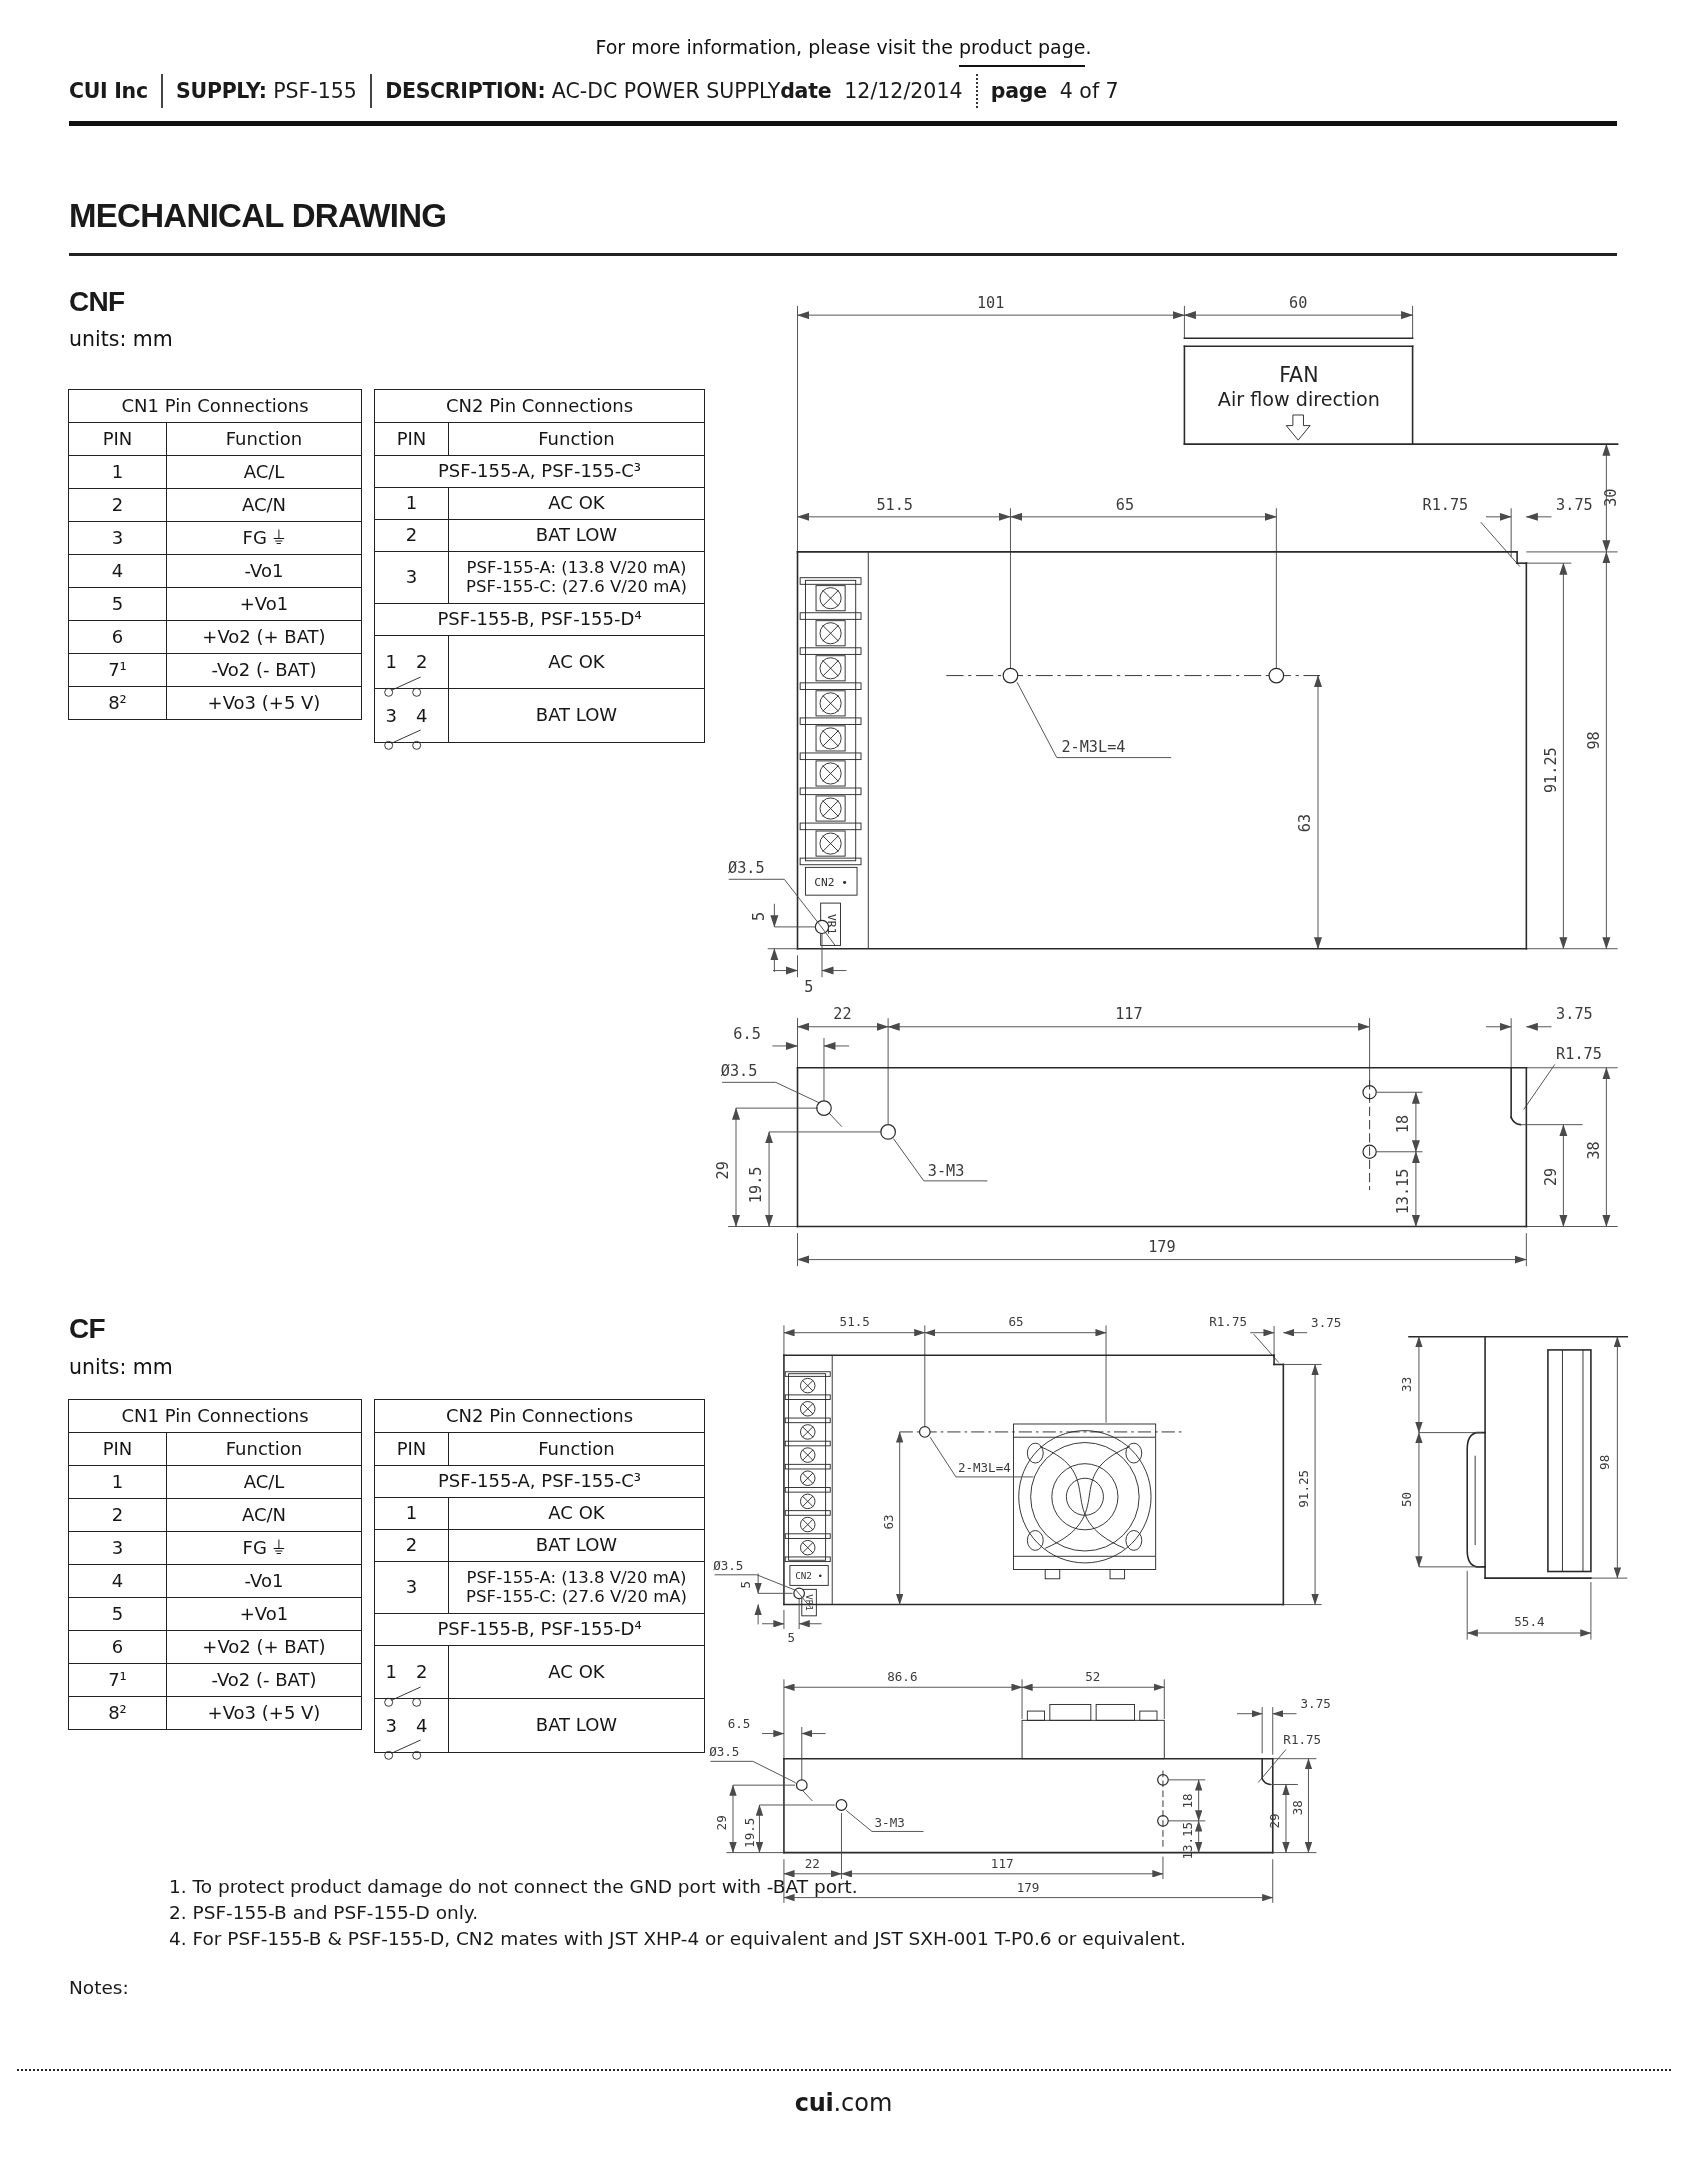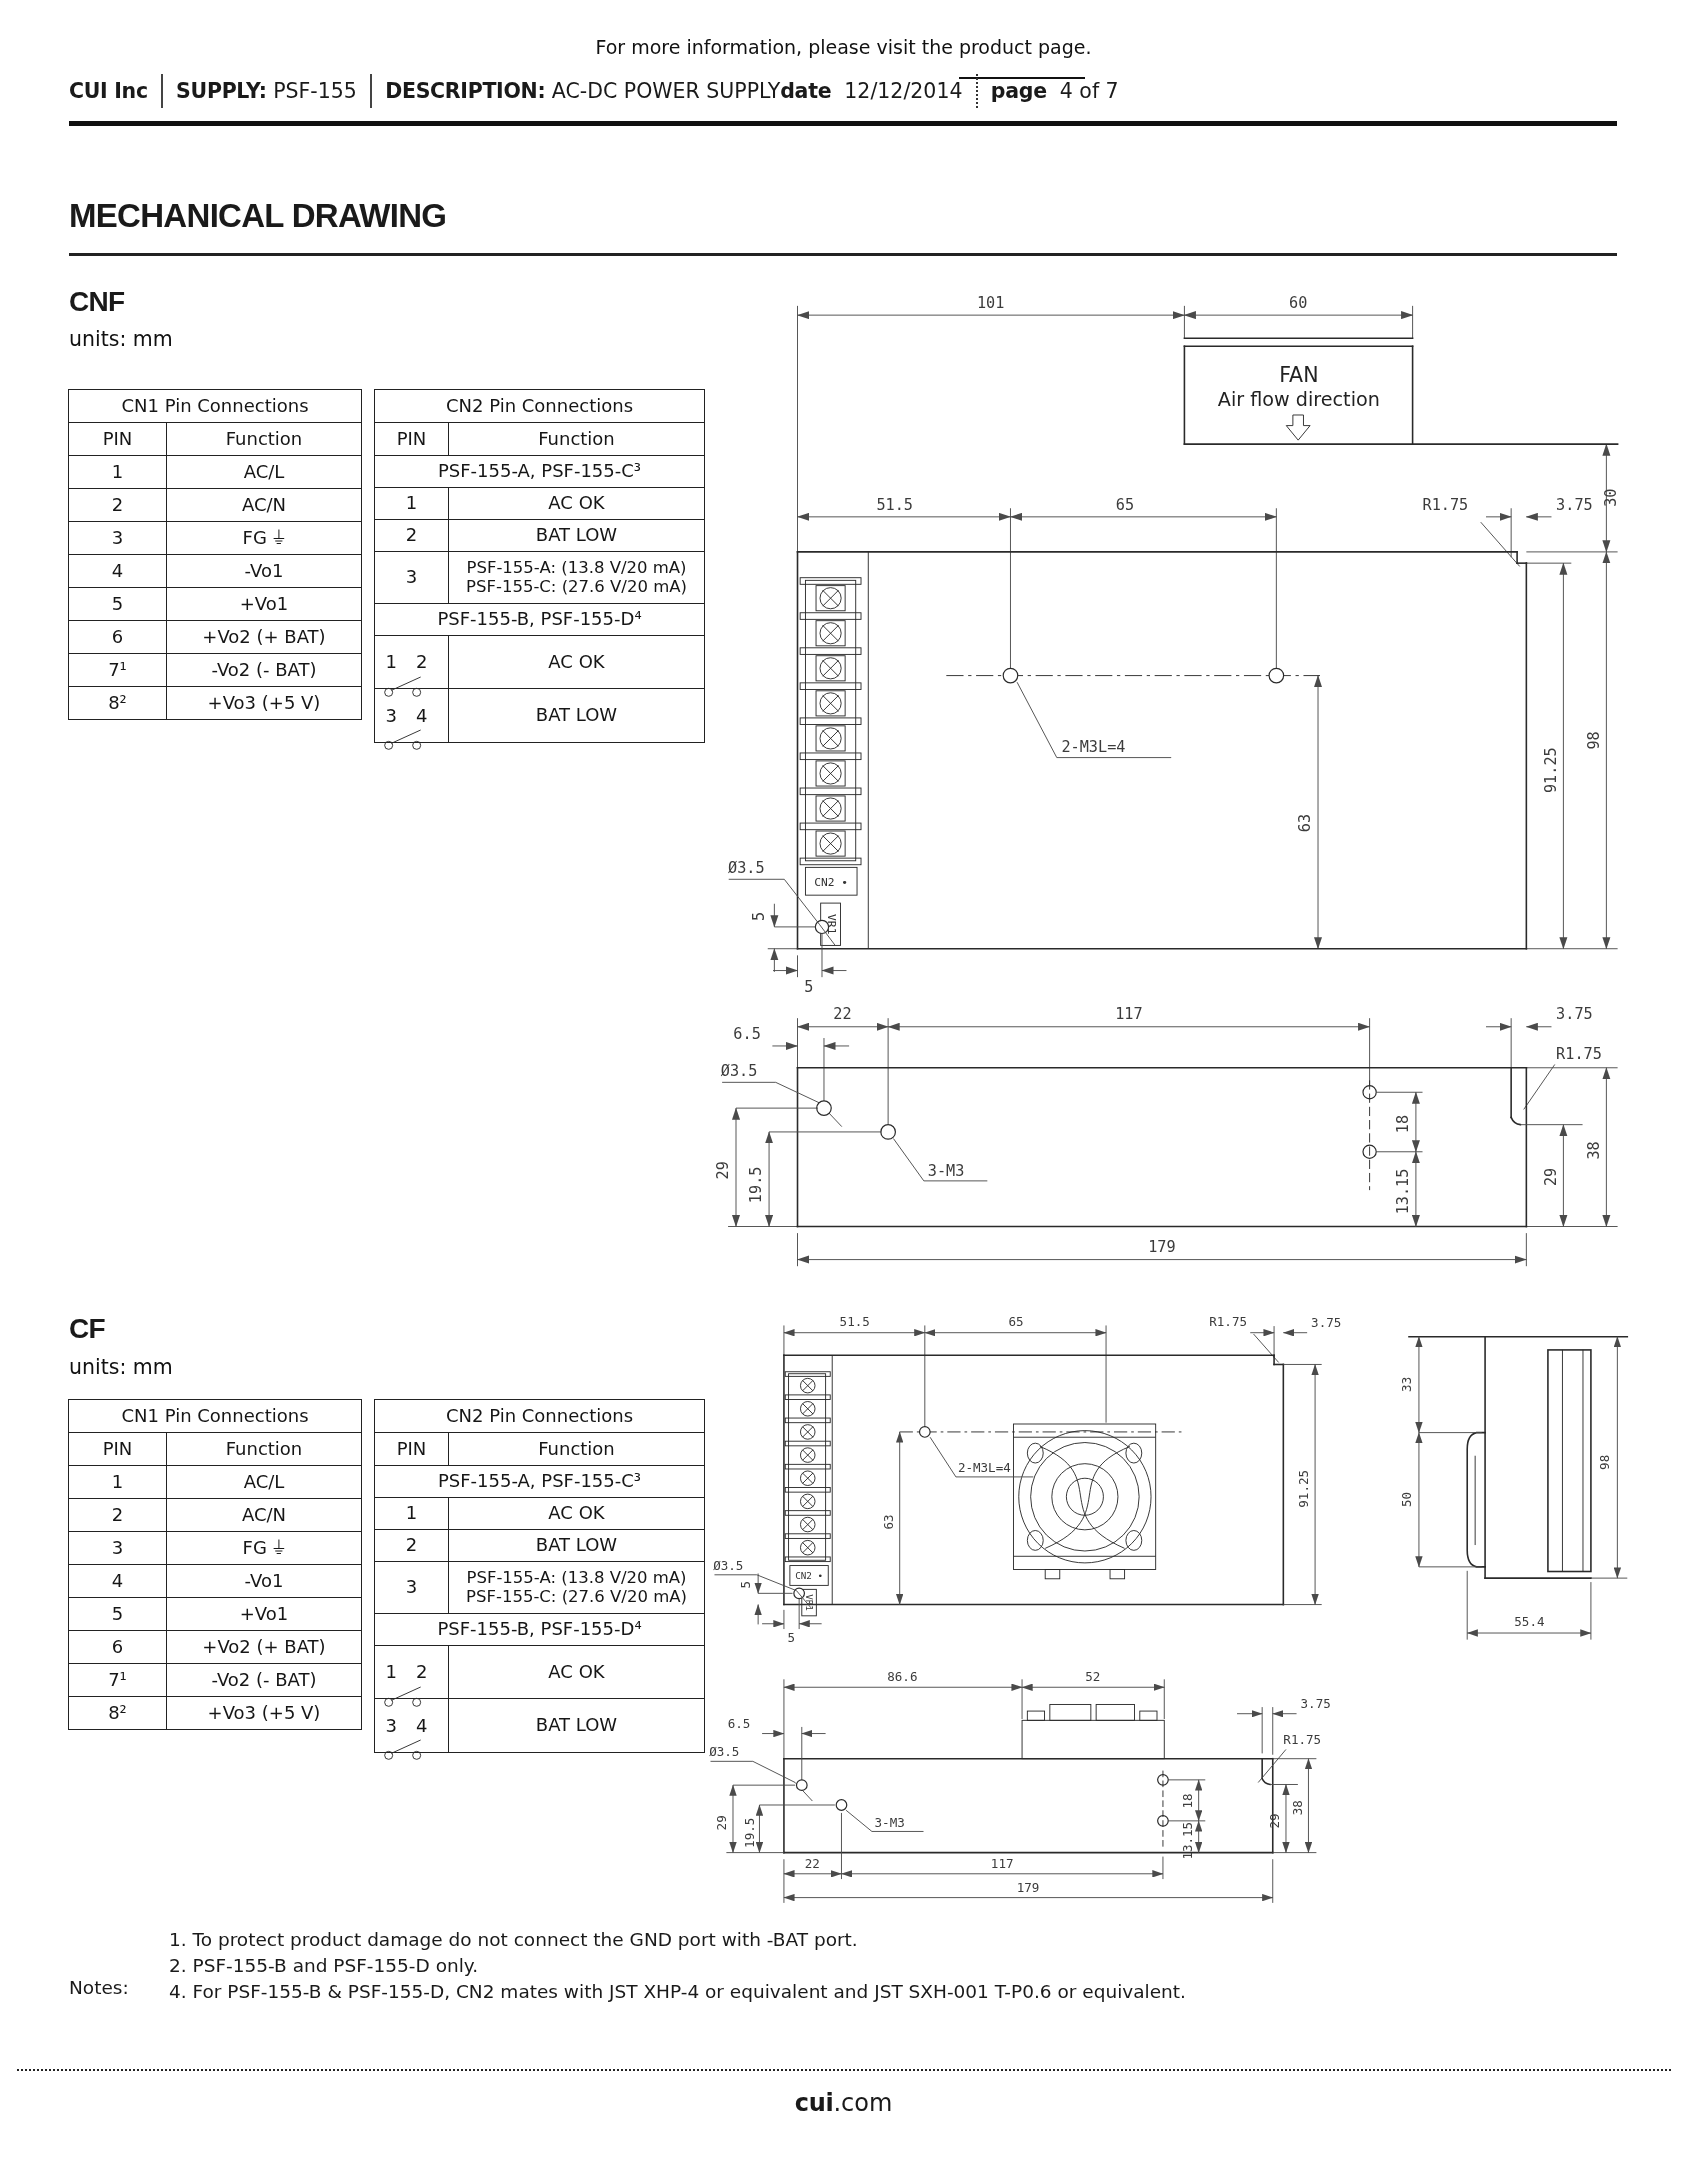--- a/index.html
+++ b/index.html
@@ -1,21 +1,21 @@
 <!DOCTYPE html>
 <html style="font-size:10.6px"><head>
 <meta charset="utf-8">
 <style>
   html,body{margin:0;padding:0;background:#888;}
   #page{position:relative;width:1687px;height:2183px;background:#ffffff;overflow:hidden;
         font-family:"DejaVu Sans","Liberation Sans",sans-serif;color:#1a1a1a;}
   .abs{position:absolute;}
   
   .toplink{top:36px;left:0;width:1687px;text-align:center;font-size:19px;color:#111;}
-  .toplink .lnk{border-bottom:2.6px solid #111;padding-bottom:19px;}
+  .toplink .lnk{border-bottom:2.6px solid #111;padding-bottom:7px;}
   
   .hdr{top:74px;left:69px;right:69px;width:1548px;display:flex;justify-content:flex-start;align-items:center;font-size:20.5px;}
   .hgrp{display:flex;align-items:center;gap:0;}
   .b{font-weight:bold;letter-spacing:-0.3px;}
   .vsep{display:inline-block;width:0;height:34px;border-left:2px solid #444;margin:0 13.2px;}
   .vsep.dotted{border-left:2.6px dotted #333;}
   .rule-thick{top:121px;left:69px;width:1548px;height:4.6px;background:#101010;}
   .h1{top:197px;left:69px;font-size:33px;font-weight:800;letter-spacing:-0.7px;font-family:"Liberation Sans",sans-serif;}
   .rule-thin{top:253px;left:69px;width:1548px;height:2.6px;background:#222;}
   .h2{font-size:28px;font-weight:800;letter-spacing:-0.7px;font-family:"Liberation Sans",sans-serif;}
@@ -34,21 +34,21 @@
   .dim{stroke:#4a4a4a;stroke-width:1.4;fill:none;}
   .hole{fill:#fff;stroke:#2a2a2a;stroke-width:1.8;}
   .dt{font-family:"DejaVu Sans Mono","Liberation Mono",monospace;fill:#3c3c3c;font-size:23px;}
   .dt20{font-family:"DejaVu Sans Mono","Liberation Mono",monospace;fill:#3c3c3c;font-size:19px;}
   .ft{font-family:"DejaVu Sans","Liberation Sans",sans-serif;fill:#222;font-size:31px;}
   .ft2{font-family:"DejaVu Sans","Liberation Sans",sans-serif;fill:#222;font-size:29px;}
   .tiny{font-family:"DejaVu Sans Mono",monospace;fill:#333;font-size:17px;}
   .tiny2{font-family:"DejaVu Sans Mono",monospace;fill:#333;font-size:14px;}
   
   .notes-label{top:1977px;left:69px;font-size:18.5px;}
-  .notes{top:1927px;left:169px;font-size:18.5px;line-height:26px;}
+  .notes{top:1874px;left:169px;font-size:18.5px;line-height:26px;}
   
   .dotrule{top:2069px;left:16.5px;width:1654px;border-top:2.6px dotted #222;height:0;}
   .footer{top:2089px;left:0;width:1687px;text-align:center;font-size:24px;}
 </style>
 </head>
 <body>
 
 <div id="page">
 
   <div class="abs toplink">

